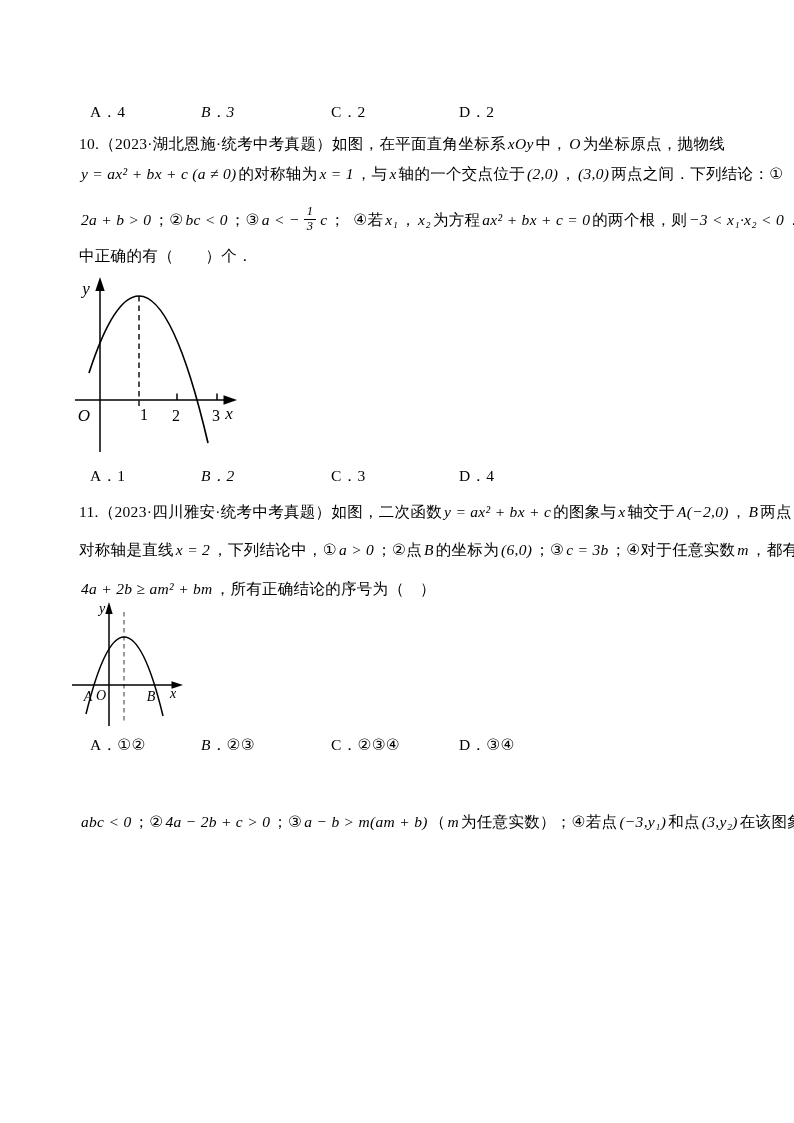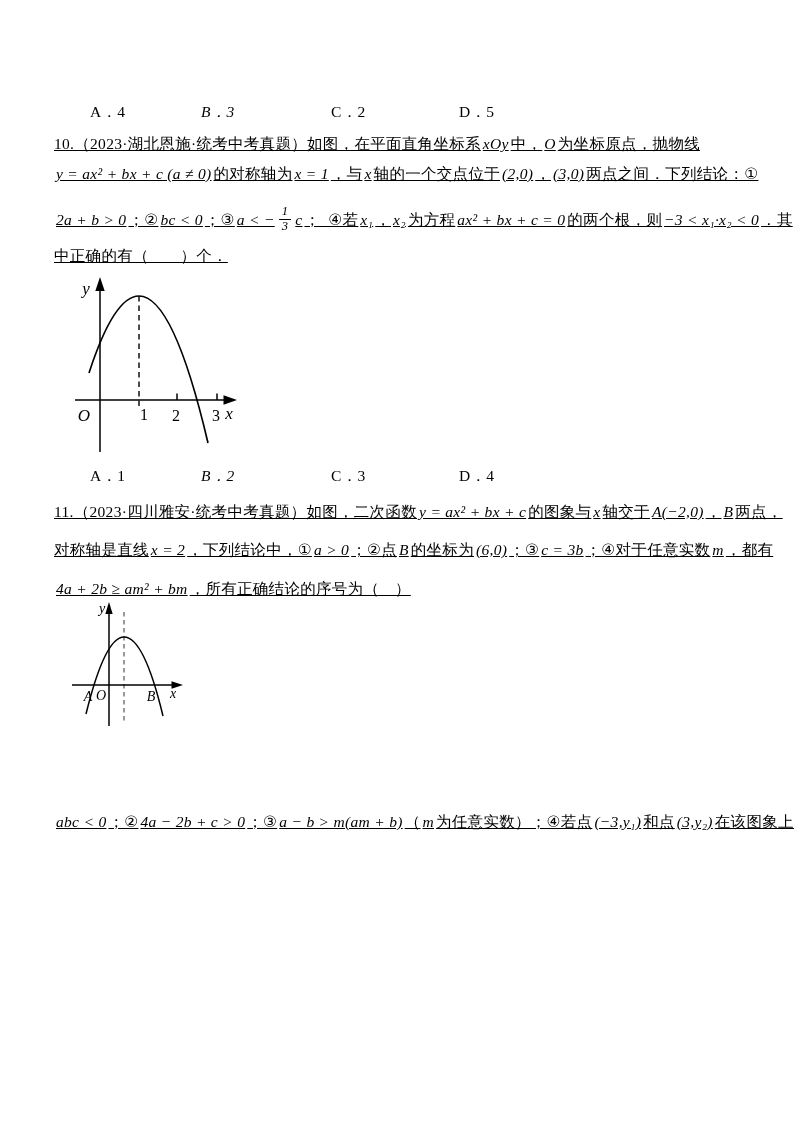--- a/index.html
+++ b/index.html
@@ -1,22 +1,22 @@
 <!DOCTYPE html>
 <html><head>
 <meta charset="utf-8">
 <style>
   html,body{margin:0;padding:0;background:#fff;}
   .page{
     position:relative;width:794px;height:1123px;background:#ffffff;overflow:hidden;
     font-family:"Liberation Serif","DejaVu Serif","DejaVu Sans",serif;color:#000;
   }
   .line{
-    position:absolute;left:54px;font-size:15.5px;line-height:20px;
-    letter-spacing:0.3px;white-space:nowrap;text-decoration:underline;
+    position:absolute;left:79px;font-size:15.5px;line-height:20px;
+    letter-spacing:0.3px;white-space:nowrap;
   }
   .math{font-style:italic;margin:0 2px;}
   .cn{font-style:normal;}
   .frac{
     display:inline-block;vertical-align:middle;text-align:center;
     font-style:italic;font-size:12.5px;line-height:1.1;margin:0 2px;
     position:relative;top:-2px;
   }
   .frac .fnum{display:block;padding:0 3px;}
   .frac .fden{display:block;border-top:1px solid #000;padding:0 3px;}
@@ -34,21 +34,21 @@
 </style>
 </head>
 <body>
 
 <div class="page">
 
   <div class="opt-row" style="top:102px">
     <span class="opt c1">A．4</span>
     <span class="opt c2">B．3</span>
     <span class="opt c3">C．2</span>
-    <span class="opt c4">D．5</span>
+    <span class="opt c4">D．2</span>
   </div>
 
   <div class="line" style="top:134px"><span class="cn">10.（2023·湖北恩施·统考中考真题）如图，在平面直角坐标系</span><span class="math">xOy</span><span class="cn">中，</span><span class="math">O</span><span class="cn">为坐标原点，抛物线</span></div>
   <div class="line" style="top:164px"><span class="math">y = ax² + bx + c (a ≠ 0)</span><span class="cn">的对称轴为</span><span class="math">x = 1</span><span class="cn">，与</span><span class="math">x</span><span class="cn">轴的一个交点位于</span><span class="math">(2,0)</span><span class="cn">，</span><span class="math">(3,0)</span><span class="cn">两点之间．下列结论：①</span></div>
   <div class="line" style="top:207px"><span class="math">2a + b &gt; 0</span><span class="cn">；②</span><span class="math">bc &lt; 0</span><span class="cn">；③</span><span class="math">a &lt; −</span><span class="frac"><span class="fnum">1</span><span class="fden">3</span></span><span class="math">c</span><span class="cn">； ④若</span><span class="math">x₁</span><span class="cn">，</span><span class="math">x₂</span><span class="cn">为方程</span><span class="math">ax² + bx + c = 0</span><span class="cn">的两个根，则</span><span class="math">−3 &lt; x₁·x₂ &lt; 0</span><span class="cn">．其</span></div>
   <div class="line" style="top:246px"><span class="cn">中正确的有（　　）个．</span></div>
 
   <svg style="left:0;top:0" width="794" height="1123" viewBox="0 0 794 1123">
     <g>
       <line class="dash1" x1="139" y1="296" x2="139" y2="407"></line>
@@ -86,16 +86,22 @@
     <span class="opt c1">A．1</span>
     <span class="opt c2">B．2</span>
     <span class="opt c3">C．3</span>
     <span class="opt c4">D．4</span>
   </div>
 
   <div class="line" style="top:502px"><span class="cn">11.（2023·四川雅安·统考中考真题）如图，二次函数</span><span class="math">y = ax² + bx + c</span><span class="cn">的图象与</span><span class="math">x</span><span class="cn">轴交于</span><span class="math">A(−2,0)</span><span class="cn">，</span><span class="math">B</span><span class="cn">两点，</span></div>
   <div class="line" style="top:540px"><span class="cn">对称轴是直线</span><span class="math">x = 2</span><span class="cn">，下列结论中，①</span><span class="math">a &gt; 0</span><span class="cn">；②点</span><span class="math">B</span><span class="cn">的坐标为</span><span class="math">(6,0)</span><span class="cn">；③</span><span class="math">c = 3b</span><span class="cn">；④对于任意实数</span><span class="math">m</span><span class="cn">，都有</span></div>
   <div class="line" style="top:579px"><span class="math">4a + 2b ≥ am² + bm</span><span class="cn">，所有正确结论的序号为（　）</span></div>
 
+  <div class="opt-row" style="top:735px">
+    <span class="opt c1">A．①②</span>
+    <span class="opt c2">B．②③</span>
+    <span class="opt c3">C．②③④</span>
+    <span class="opt c4">D．③④</span>
+  </div>
 
   <div class="line" style="top:812px"><span class="math">abc &lt; 0</span><span class="cn">；②</span><span class="math">4a − 2b + c &gt; 0</span><span class="cn">；③</span><span class="math">a − b &gt; m(am + b)</span><span class="cn">（</span><span class="math">m</span><span class="cn">为任意实数）；④若点</span><span class="math">(−3,y₁)</span><span class="cn">和点</span><span class="math">(3,y₂)</span><span class="cn">在该图象上，</span></div>
 
 </div>
 
 </body></html>

